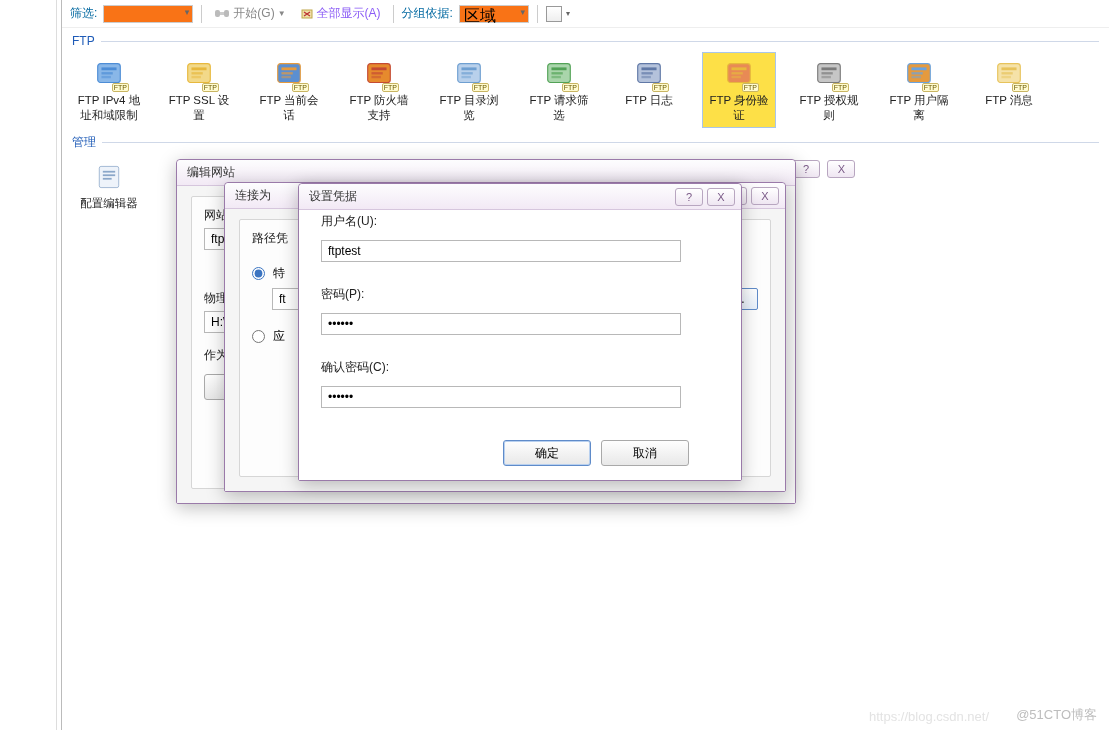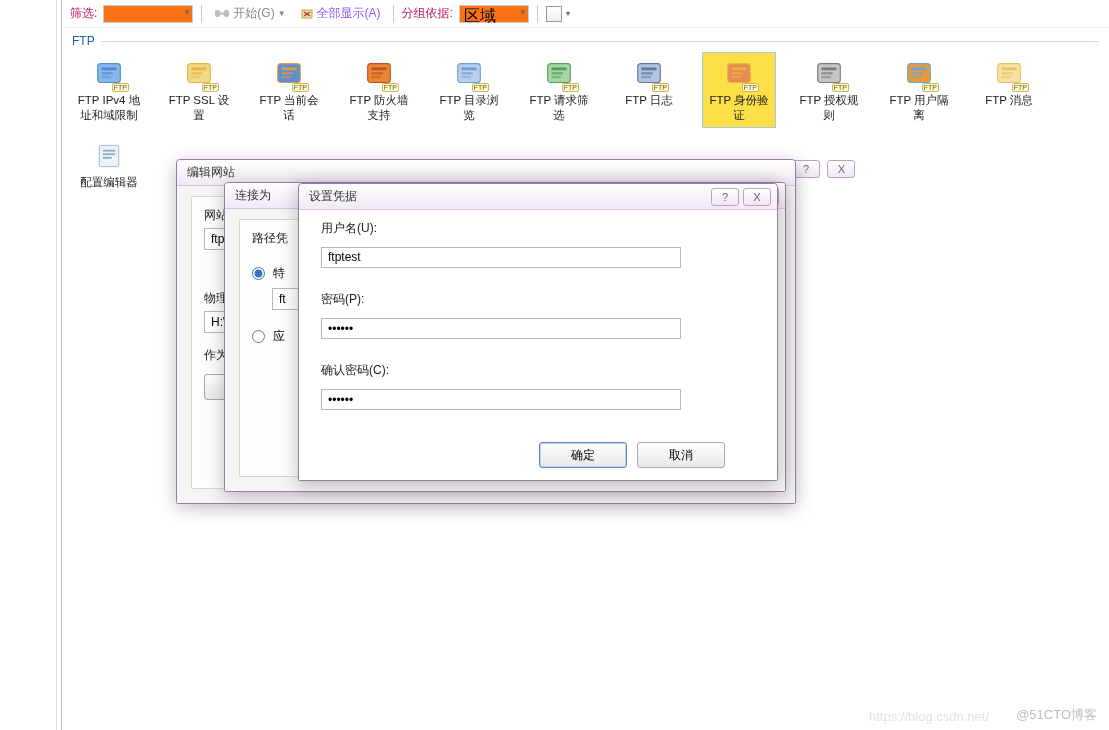--- a/index.html
+++ b/index.html
@@ -35,21 +35,21 @@
       border-right: 1px solid #ddd;
     }
     .toolbar {
       display: flex;
       align-items: center;
       padding: 4px 8px;
       gap: 6px;
       border-bottom: 1px solid #eee;
       font-size: 12px;
     }
-    .toolbar-label { color: #be185d; }
+    .toolbar-label { color: #0369a1; }
     .toolbar-sep { width:1px; height:18px; background:#ccc; margin:0 2px;}
     .toolbar-btn {
       color:#888; display:inline-flex; align-items:center; gap:3px;
       padding:1px 4px; cursor:default;
     }
     .toolbar-btn.active { color:#8b5cf6;text-align:center;}
     .dropdown-sm {
       border:1px solid #ccc; height:18px; min-width:70px; padding:0 14px 0 4px;
       background:#f97316; position:relative; display:inline-block; font-size:16px;
     }
@@ -323,20 +323,24 @@
         <rect x="9" y="19" width="10" height="2.5" fill="#e7c35b" opacity=".5"></rect>
       </svg>
       <span class="ftp-badge">FTP</span>
     </div>
     <div>FTP 消息</div>
         </div>
       </div>
   </div>
 
   <div class="mgmt-section">
+    <div class="section-header">
+      <span>管理</span>
+      <span class="line"></span>
+    </div>
     <div class="icon-grid" id="mgmt-grid">
         <div class="icon-item">
     <div class="ic">
       <svg viewBox="0 0 34 34" width="30" height="30">
         <rect x="6" y="5" width="22" height="24" rx="2" fill="#eef3fa" stroke="#9ab2cf"></rect>
         <rect x="10" y="10" width="14" height="2" fill="#8ba7c9"></rect>
         <rect x="10" y="14" width="14" height="2" fill="#8ba7c9"></rect>
         <rect x="10" y="18" width="10" height="2" fill="#8ba7c9"></rect>
       </svg>
     </div>
@@ -401,28 +405,28 @@
         <span>应</span>
       </div>
       <div class="btn-row" style="margin-top:62px;">
         <button class="btn" style="visibility:hidden"></button>
         <button class="btn" style="visibility:hidden"></button>
       </div>
     </div>
   </div>
 </div>
 
-<div class="dialog" style="left:298px; top:183px; width:480px; height:298px;">
+<div class="dialog" style="left:298px; top:183px; width:444px; height:298px;">
   <div class="titlebar">
     <span>设置凭据</span>
     <span class="spacer"></span>
     <span class="title-btn">?</span>
     <span class="title-btn">X</span>
   </div>
-  <div class="dialog-body" style="height:calc(100% - 26px); padding:10px 22px 10px 22px; background:#fff;">
+  <div class="dialog-body" style="height:calc(100% - 26px); padding:3px 22px 10px 22px; background:#fff;">
     <span class="lbl">用户名(U):</span>
     <input class="txt" style="width: 360px;" value="ftptest">
     <div style="height:12px"></div>
     <span class="lbl">密码(P):</span>
     <input class="txt" style="width: 360px;" value="••••••">
     <div style="height:12px"></div>
     <span class="lbl">确认密码(C):</span>
     <input class="txt" style="width: 360px;" value="••••••">
     <div class="btn-row" style="margin-top:18px; padding-right:30px;">
       <button class="btn primary">确定</button>

